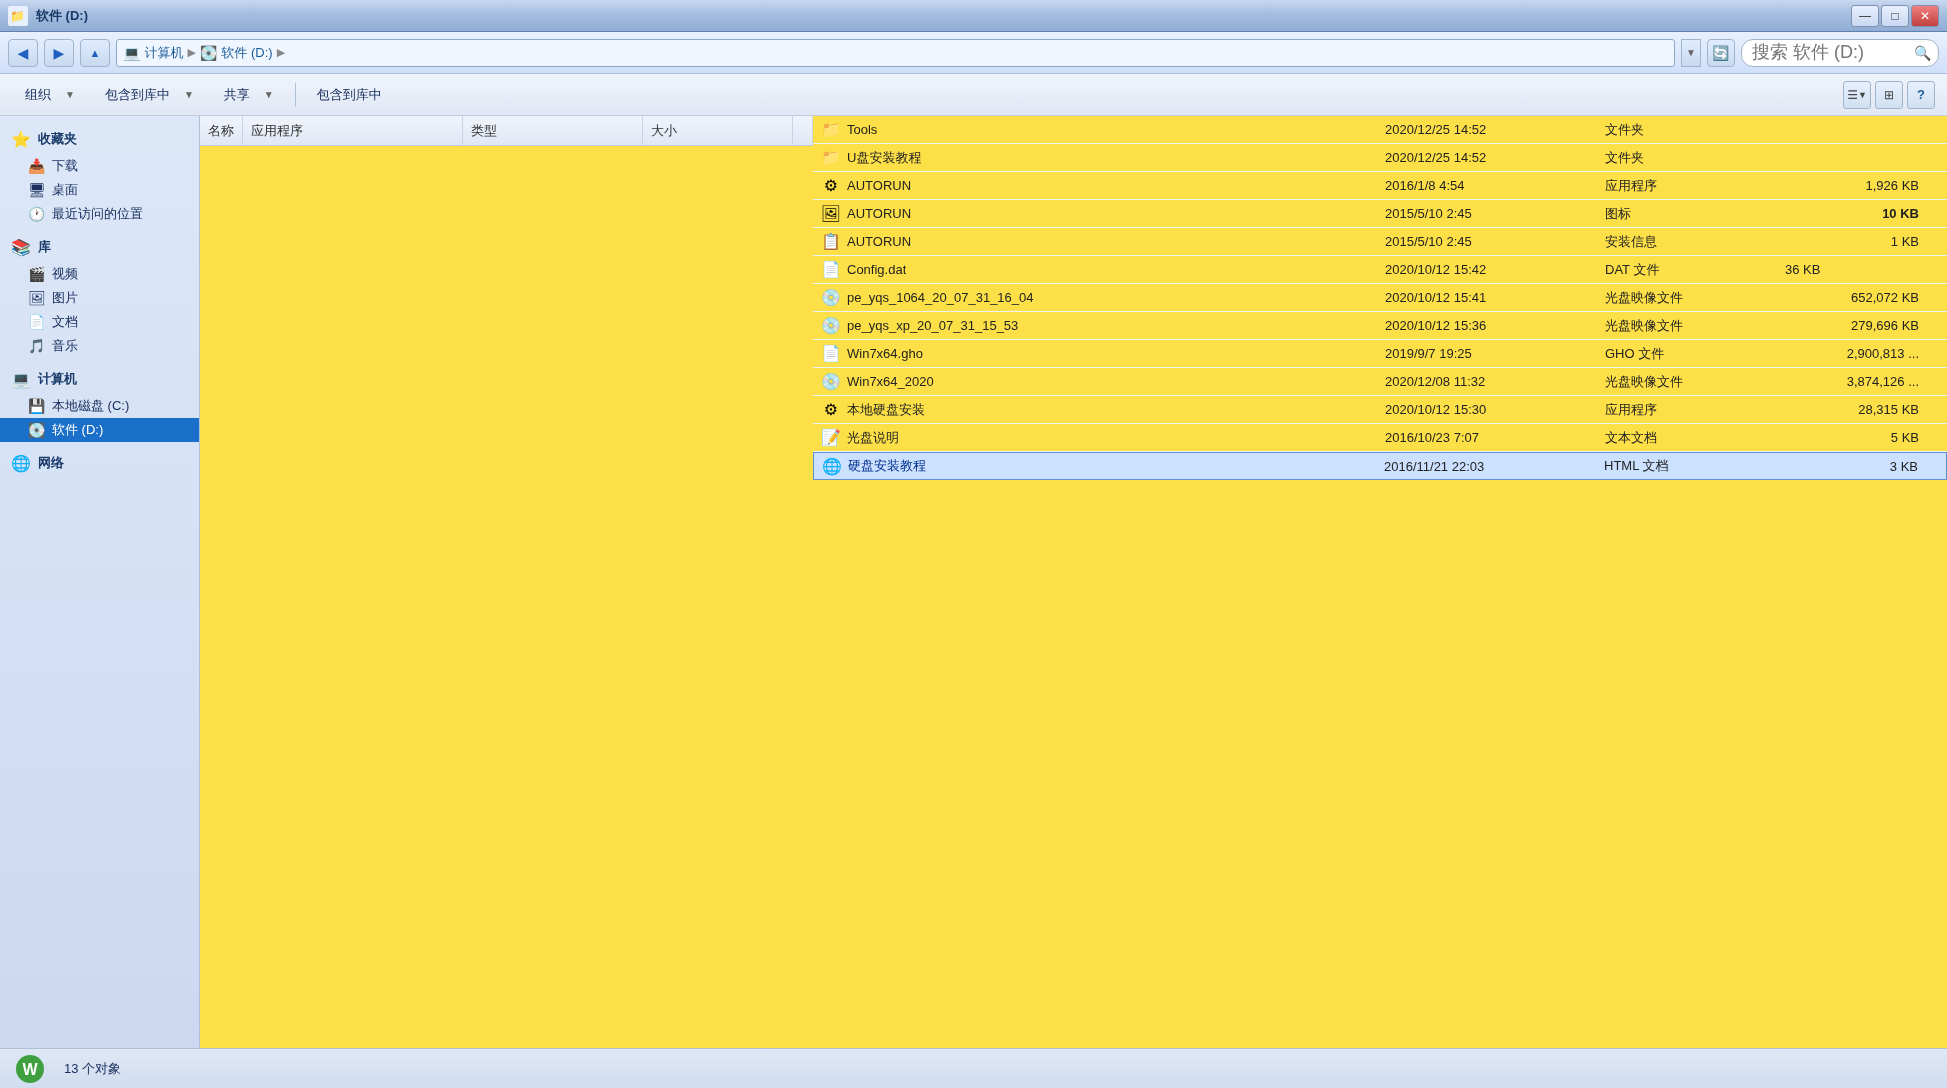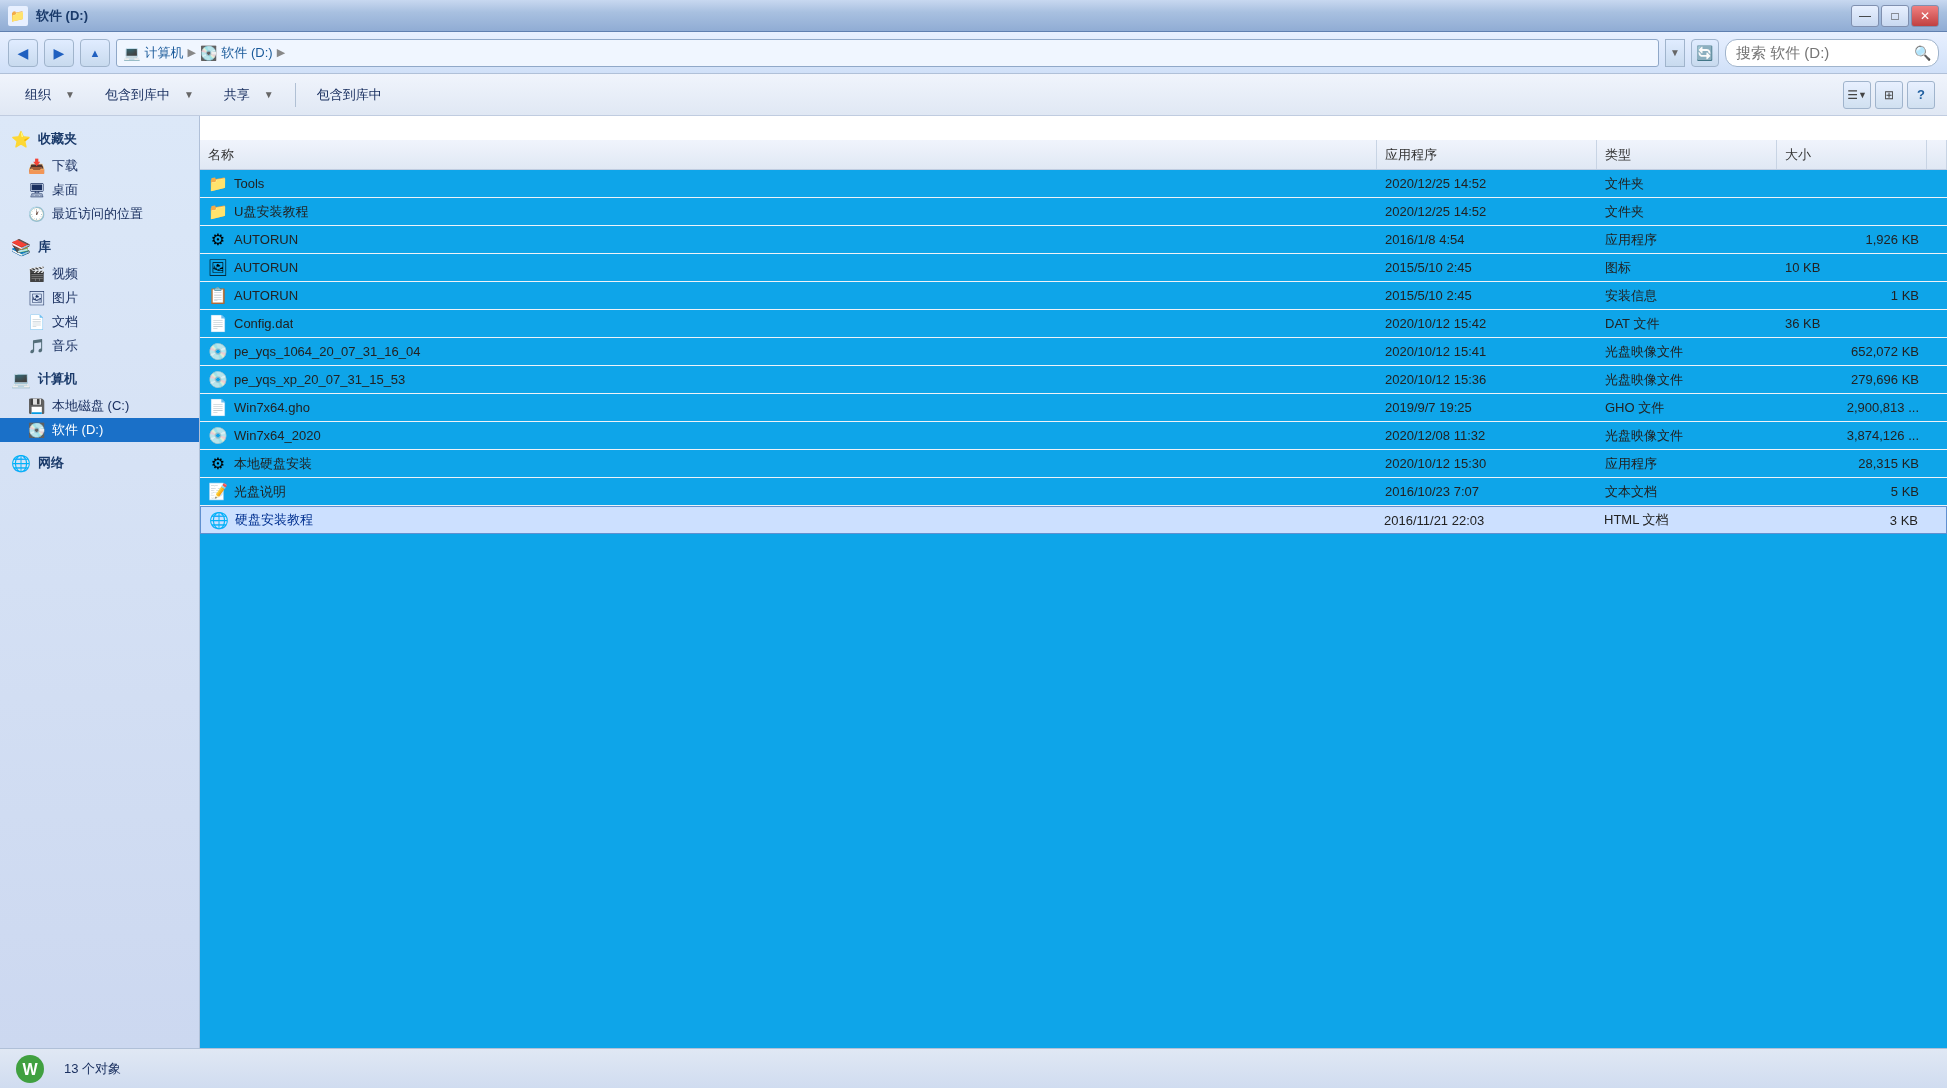--- a/index.html
+++ b/index.html
@@ -100,25 +100,25 @@
       width: 28px; height: 28px;
       border: 1px solid #a0b4cc;
       border-radius: 4px;
       background: linear-gradient(to bottom, #e0ecff, #c8daee);
       cursor: pointer;
       display: flex; align-items: center; justify-content: center;
       font-size: 14px;
       color: #2060c0;
     }
     .search-box {
-      width: 214px; height: 28px;
+      width: 198px; height: 28px;
       border: 1px solid #a0b4cc;
       border-radius: 12px;
       padding: 0 28px 0 10px;
-      font-size: 15px;
+      font-size: 18px;
       color: #888;
       background: white;
       position: relative;
     }
     .search-wrap {
       position: relative;
       display: flex;
       align-items: center;
     }
     .search-icon-btn {
@@ -239,24 +239,23 @@
     }
     .section-icon {
       width: 22px; height: 22px;
       display: flex; align-items: center; justify-content: center;
       font-size: 16px;
     }
 
     
     .file-area {
       flex: 1;
-      background: #0ea5e9;
-      display: flex;
-      flex-direction: column;
-      margin-top: 24px;
+      background: #fde047;
+      display: flex;
+      flex-direction: row;
     }
     .column-header {
       display: grid;
       grid-template-columns: 1fr 220px 180px 150px 20px;
       background: linear-gradient(to bottom, #f0f4fc, #e0e8f4);
       border-bottom: 1px solid #c0cce0;
       height: 30px;
       align-items: center;
     }
     .col-header {
@@ -511,21 +510,21 @@
       <div class="file-cell" style="text-align:right;">1,926 KB</div>
       <div class="file-cell"></div>
     </div>
         <div class="file-row">
       <div class="file-name-cell">
         <div class="file-icon" style="font-size:16px;">🖼</div>
         <span class="file-name-text">AUTORUN</span>
       </div>
       <div class="file-cell">2015/5/10 2:45</div>
       <div class="file-cell">图标</div>
-      <div class="file-cell" style="">10 KB</div>
+      <div class="file-cell" style="text-align:right;font-weight:bold;">10 KB</div>
       <div class="file-cell"></div>
     </div>
         <div class="file-row">
       <div class="file-name-cell">
         <div class="file-icon" style="font-size:16px;">📋</div>
         <span class="file-name-text">AUTORUN</span>
       </div>
       <div class="file-cell">2015/5/10 2:45</div>
       <div class="file-cell">安装信息</div>
       <div class="file-cell" style="text-align:right;">1 KB</div>

